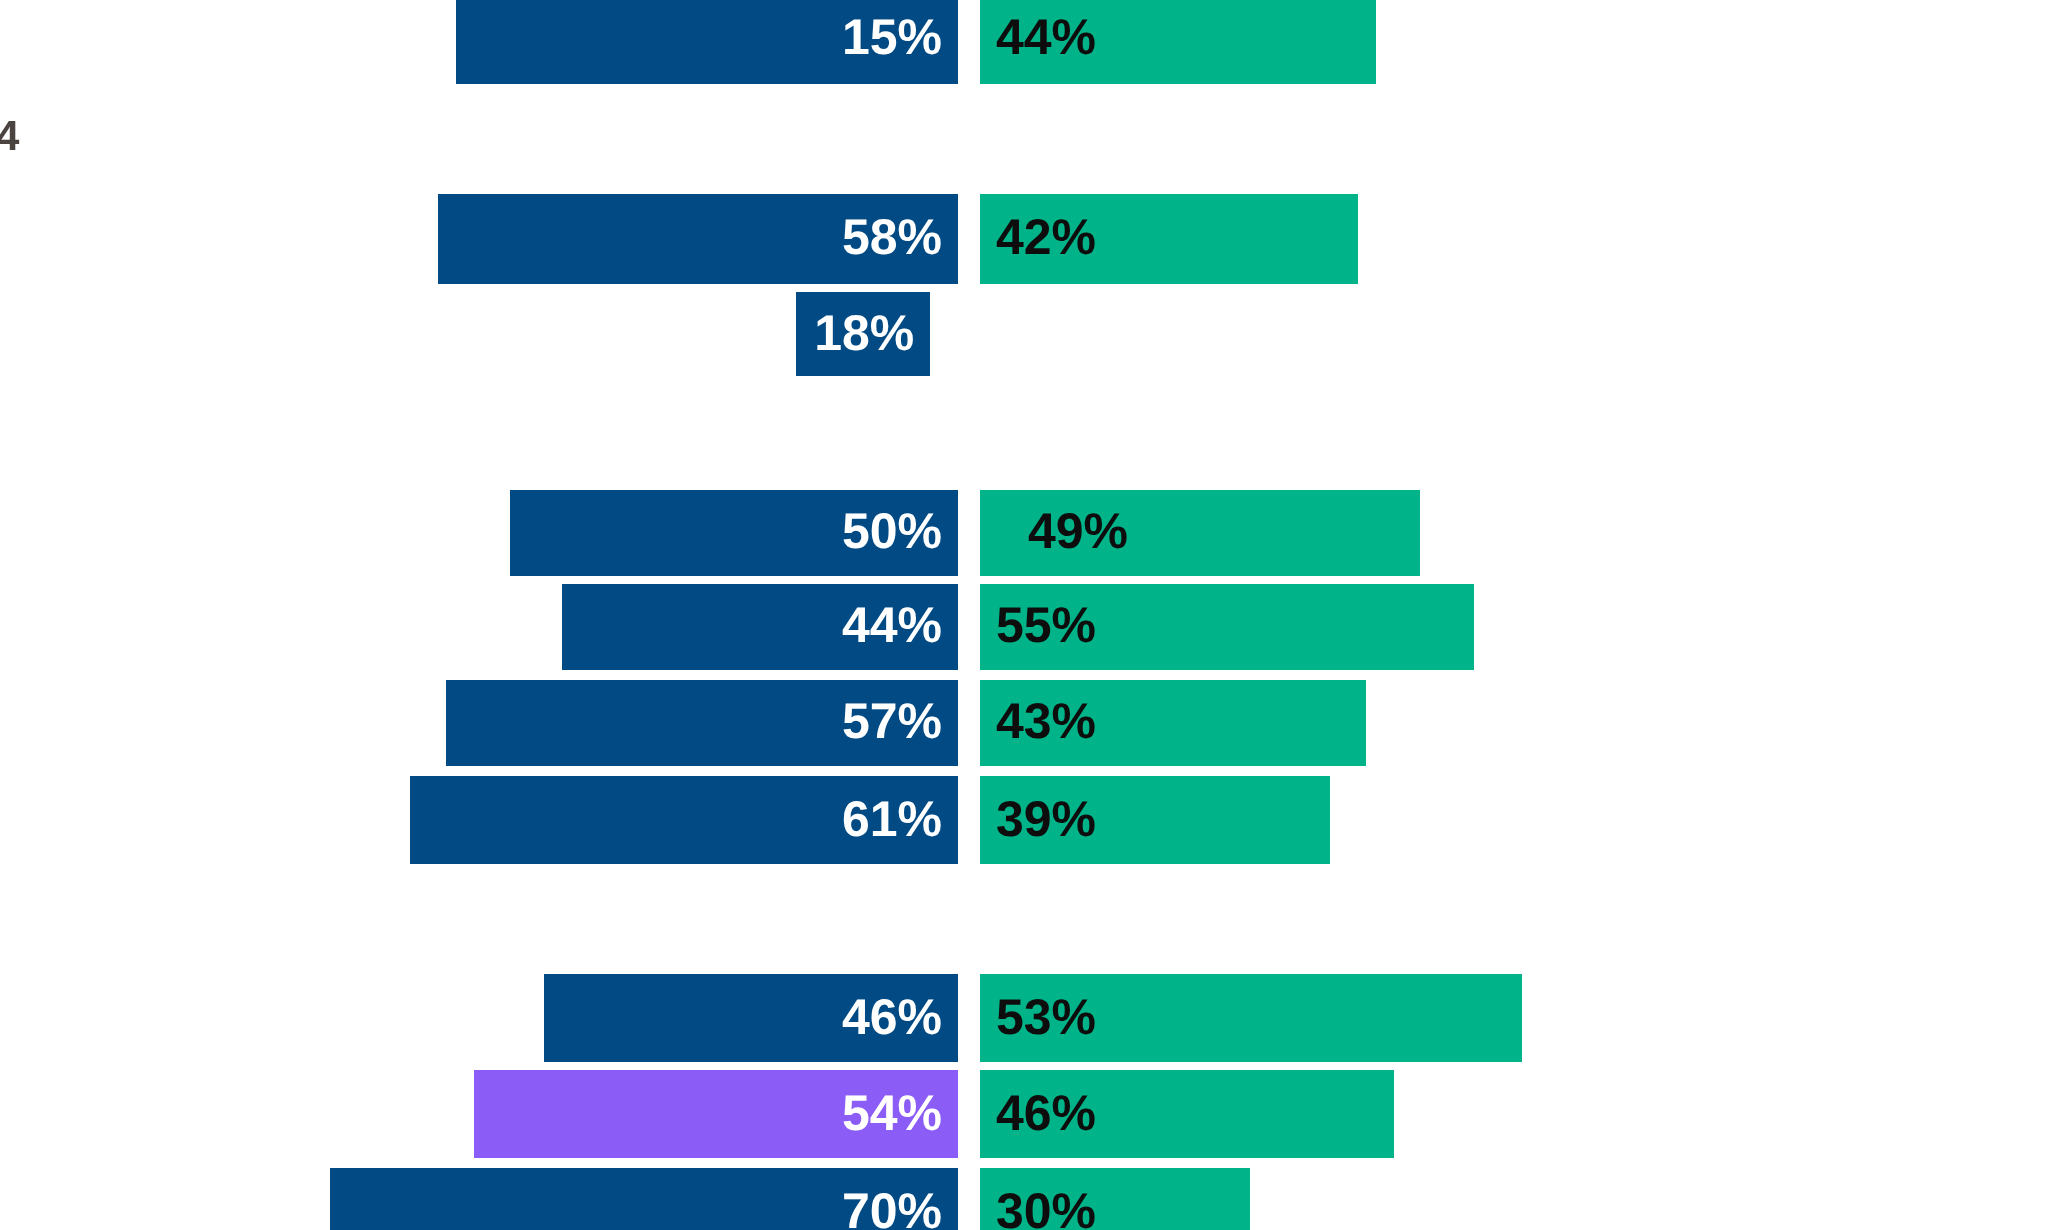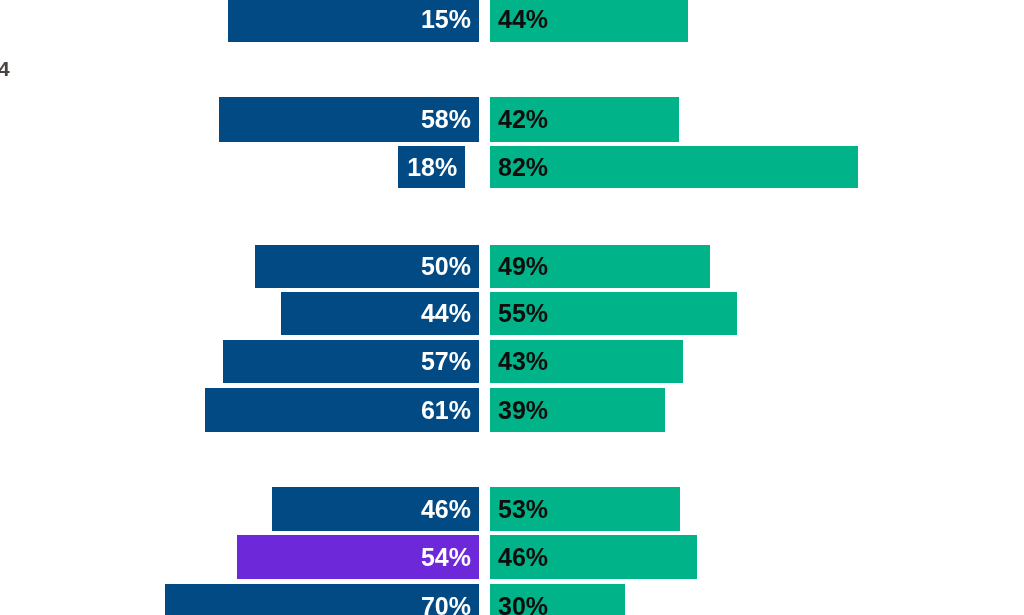--- a/index.html
+++ b/index.html
@@ -97,29 +97,26 @@
           <span class="bar-label">58%</span>
         </div>
         <div class="bar bar-right" style="background: rgb(0, 179, 136); left: 490px; width: 188.58px;">
           <span class="bar-label">42%</span>
         </div>
       </div>
       <div class="bar-row" style="top: 146px; height: 42px;">
         <div class="bar bar-left" style="background: rgb(1, 74, 132); left: 398.18px; width: 67px;">
           <span class="bar-label">18%</span>
         </div>
-        <div class="bar bar-right" style="background: rgb(0, 179, 136); left: 490px; width: 368.18px;">
-          <span class="bar-label">82%</span>
-        </div>
       </div>
       <div class="bar-row" style="top: 245px; height: 43px;">
         <div class="bar bar-left" style="background: rgb(1, 74, 132); left: 254.5px; width: 224.5px;">
           <span class="bar-label">50%</span>
         </div>
-        <div class="bar bar-right" style="background: rgb(0, 179, 136); left: 490px; width: 220.01px;">
+        <div class="bar bar-right" style="background: rgb(0, 179, 136); left: 490px; width: 220.01px; padding-left: 16px;">
           <span class="bar-label">49%</span>
         </div>
       </div>
       <div class="bar-row" style="top: 292px; height: 43px;">
         <div class="bar bar-left" style="background: rgb(1, 74, 132); left: 281.44px; width: 197.56px;">
           <span class="bar-label">44%</span>
         </div>
         <div class="bar bar-right" style="background: rgb(0, 179, 136); left: 490px; width: 246.95px;">
           <span class="bar-label">55%</span>
         </div>
@@ -137,26 +134,26 @@
           <span class="bar-label">61%</span>
         </div>
         <div class="bar bar-right" style="background: rgb(0, 179, 136); left: 490px; width: 175.11px; align-items: center;">
           <span class="bar-label">39%</span>
         </div>
       </div>
       <div class="bar-row" style="top: 487px; height: 44px;">
         <div class="bar bar-left" style="background: rgb(1, 74, 132); left: 272.46px; width: 206.54px;">
           <span class="bar-label">46%</span>
         </div>
-        <div class="bar bar-right" style="background: rgb(0, 179, 136); left: 490px; width: 190px;">
+        <div class="bar bar-right" style="background: rgb(0, 179, 136); left: 490px; width: 271px;">
           <span class="bar-label">53%</span>
         </div>
       </div>
       <div class="bar-row" style="top: 535px; height: 44px;">
-        <div class="bar bar-left" style="background: #6d28d9; left: 236.54px; width: 242.46px; align-items: center;">
+        <div class="bar bar-left" style="background: #8b5cf6; left: 236.54px; width: 242.46px; align-items: center;">
           <span class="bar-label">54%</span>
         </div>
         <div class="bar bar-right" style="background: rgb(0, 179, 136); left: 490px; width: 206.54px;">
           <span class="bar-label">46%</span>
         </div>
       </div>
       <div class="bar-row" style="top: 584px; height: 44px;">
         <div class="bar bar-left" style="background: rgb(1, 74, 132); left: 164.7px; width: 314.3px;">
           <span class="bar-label">70%</span>
         </div>

